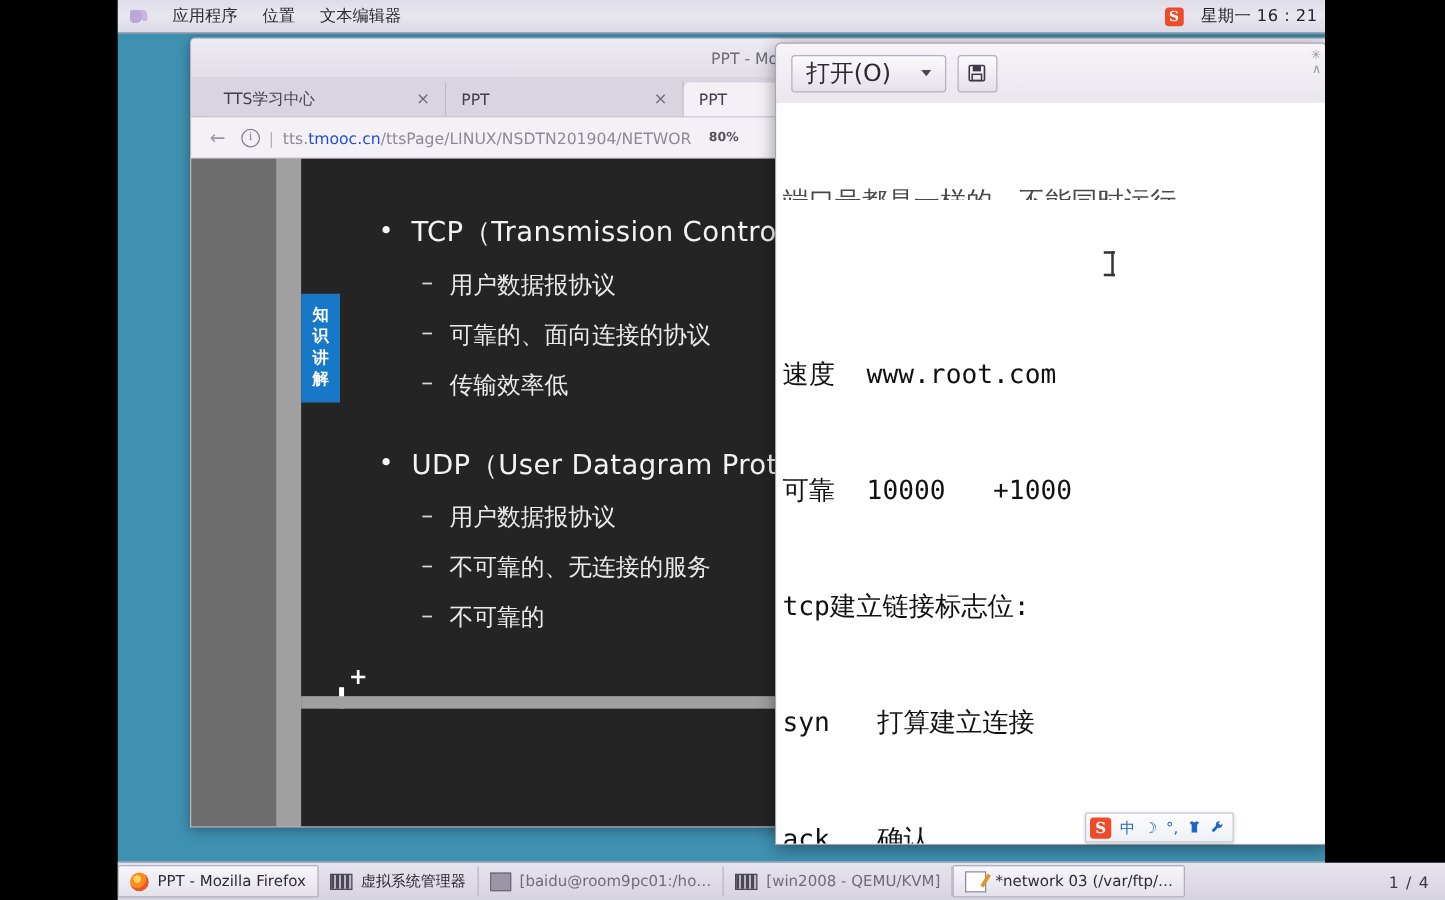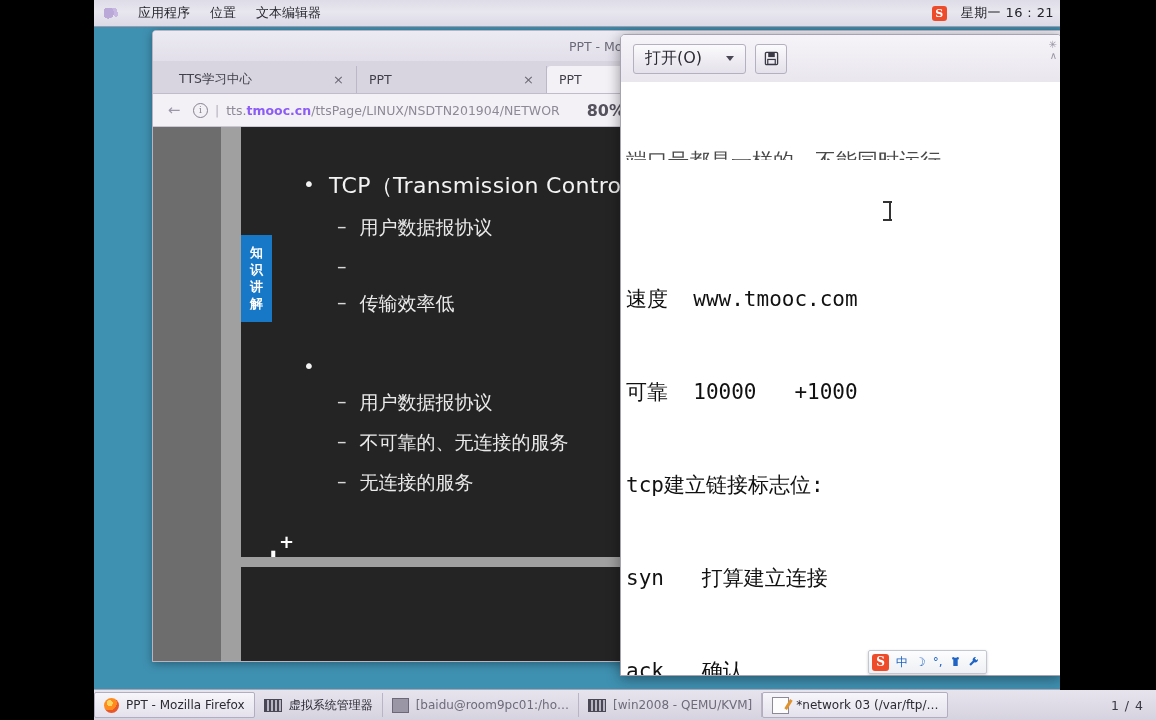--- a/index.html
+++ b/index.html
@@ -106,22 +106,22 @@
     font-size:12.5px; color:#5c5966;
   }
   .info-circle {
     width:13px;height:13px;border-radius:50%;
     border:1.4px solid #86828f; color:#86828f;
     font-size:9px; display:flex;align-items:center;justify-content:center;
     font-family:"DejaVu Serif",serif; line-height:1;
   }
   .url-sep { color:#b3aebd;}
   .url-text { color:#8d8996; white-space:nowrap;}
-  .url-text b { color:#8b5cf6; font-weight:bold;}
-  .zoom-badge { font-size:16px; font-weight:bold; color:#55525e; margin-left:20px;}
+  .url-text b { color:#1d4ed8; font-weight:normal;}
+  .zoom-badge { font-size:10px; font-weight:bold; color:#55525e; margin-left:7px;}
 
   
   .ff-content { position:relative; height:100%; background:#636363;}
   .slide-rail-left { position:absolute; left:0; top:0; width:68px; height:100%; background:#6d6d6d;}
   .slide-rail-left2 { position:absolute; left:68px; top:0; width:20px; height:100%; background:#a0a0a0;}
   .slide-main {
     position:absolute; left:88px; top:0; right:0; height:430px;
     background:#242424;
   }
   .kb-tab {
@@ -162,21 +162,21 @@
     background:linear-gradient(to bottom,#f6f4f8,#e9e6ee);
     border-bottom:1px solid #bdb9c7;
     display:flex; align-items:center; gap:9px; padding:0 12px;
     position:relative;
   }
   .btn-open {
     display:flex; align-items:center; gap:24px;
     height:28px; padding:0 11px;
     background:linear-gradient(to bottom,#fbfafc,#e4e1ea);
     border:1px solid #b4b0bf; border-radius:3px;
-    font-size:16px; color:#2c2a33;
+    font-size:19px; color:#2c2a33;
   }
   .caret-down { width:0;height:0;border-left:4.5px solid transparent;border-right:4.5px solid transparent;border-top:5px solid #4a4854;}
   .btn-save {
     width:30px;height:28px;
     background:linear-gradient(to bottom,#fbfafc,#e4e1ea);
     border:1px solid #b4b0bf; border-radius:3px;
     display:flex; align-items:center; justify-content:center;
   }
   .hdr-right {
     position:absolute; right:4px; top:4px;
@@ -321,40 +321,42 @@
           <div class="lvl1">
             <span class="dot">•</span>
             <span>TCP（Transmission Contro</span>
           </div>
           <div class="lvl2">
             <span class="dash">–</span>
             <span>用户数据报协议</span>
           </div>
           <div class="lvl2">
             <span class="dash">–</span>
+            <span>可靠的、面向连接的协议</span>
           </div>
           <div class="lvl2">
             <span class="dash">–</span>
             <span>传输效率低</span>
           </div>
 
           <div class="lvl1" style="margin-top:36px;">
             <span class="dot">•</span>
+            <span>UDP（User Datagram Prot</span>
           </div>
           <div class="lvl2">
             <span class="dash">–</span>
             <span>用户数据报协议</span>
           </div>
           <div class="lvl2">
             <span class="dash">–</span>
             <span>不可靠的、无连接的服务</span>
           </div>
           <div class="lvl2">
             <span class="dash">–</span>
-            <span>无连接的服务</span>
+            <span>不可靠的</span>
           </div>
         </div>
 
         <div class="plus-marks">
           <span class="plus-big">+</span>
           <span class="plus-small">+</span>
         </div>
       </div>
 
       <div class="slide-gap"></div>
@@ -374,21 +376,21 @@
           <rect x="4.5" y="1.5" width="7" height="5" fill="#3b3946"></rect>
           <rect x="4" y="9" width="8" height="5.2" fill="none" stroke="#3b3946" stroke-width="1.3"></rect>
         </svg>
       </div>
       <div class="hdr-right">✳<br>∧</div>
     </div>
 
     <div class="gedit-text">
       <div class="clipped-line">端口号都是一样的，不能同时运行</div>
       <div></div>
-      <div>速度  www.tmooc.com</div>
+      <div>速度  www.root.com</div>
       <div>可靠  10000   +1000</div>
       <div>tcp建立链接标志位:</div>
       <div>syn   打算建立连接</div>
       <div>ack   确认</div>
       
       
       
       
       
     </div>

